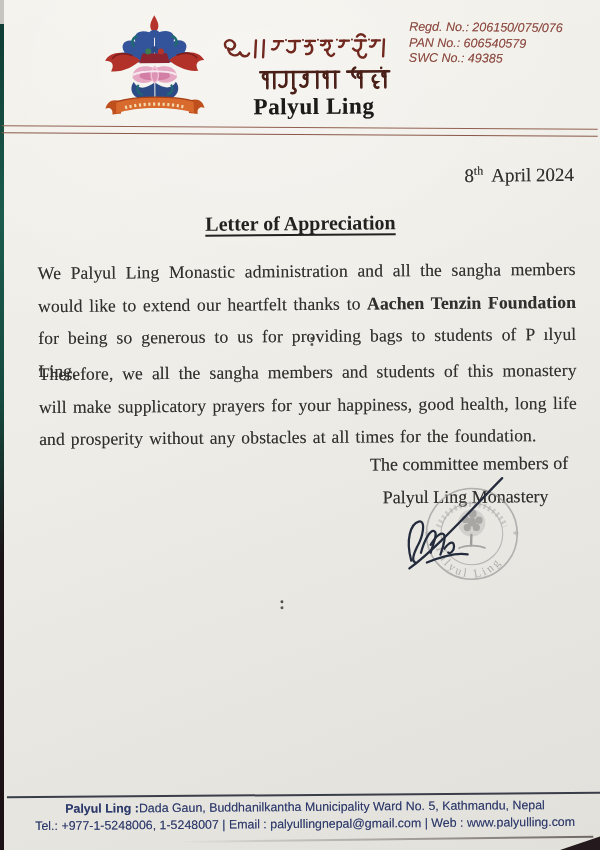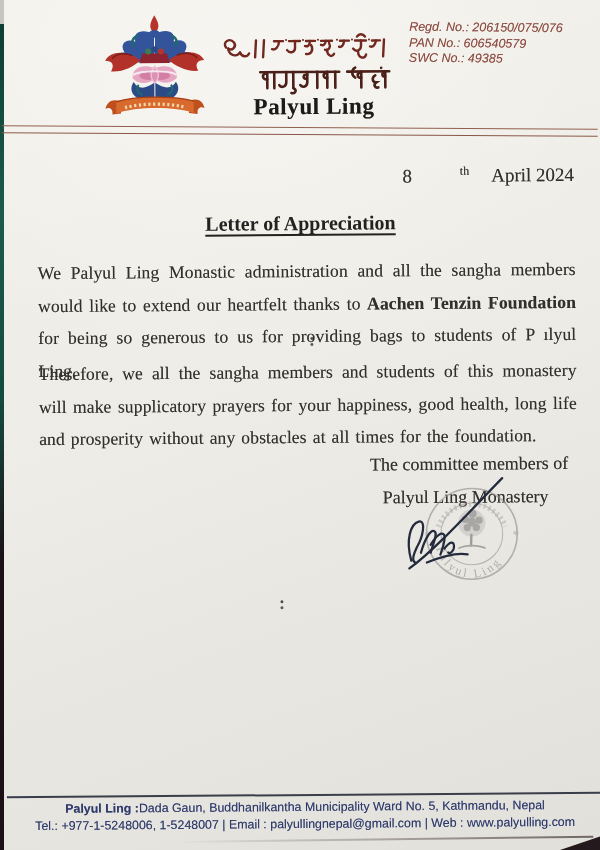--- a/index.html
+++ b/index.html
@@ -38,22 +38,22 @@
   .org-en{left:252px;top:94px;font-size:23px;font-weight:bold;color:#1d1b19;
     letter-spacing:.6px;text-shadow:0 0 .5px rgba(40,40,40,.5);}
   .reg{right:16px;top:22px;width:172px;font-family:"Liberation Sans",sans-serif;
     font-style:italic;font-size:12.5px;line-height:15.5px;color:#8d4b41;
     transform:rotate(1deg);text-shadow:0 0 .4px rgba(141,75,65,.5);}
   .hr2{left:0;right:0;top:127px;height:6px;border-top:1.6px solid #92604f;
     border-bottom:1.6px solid #8a5848;transform:rotate(.8deg);}
   
   .ink{color:#32302e;text-shadow:0 0 .5px rgba(60,58,55,.55);}
   .date{right:24px;top:165px;font-size:19px;}
-  .date sup{font-size:12px;margin-left:48px;}
-  .date .my{margin-left:22px;}
+  .date sup{font-size:12px;}
+  .date .my{margin-left:8px;}
   .title{left:0;right:0;top:212px;text-align:center;font-size:20px;font-weight:bold;
     color:#242220;}
   .title span{text-decoration:underline;text-decoration-thickness:2px;text-underline-offset:4px;}
   .para{left:35px;right:23px;font-size:17.6px;line-height:32.5px;text-align:justify;
     word-spacing:1.5px;letter-spacing:.1px;}
   .p1{top:255px;}
   .p2{top:356px;}
   .closing1{right:32px;top:455px;font-size:18px;}
   .closing2{right:52px;top:488px;font-size:18px;}
   .speck{width:3px;height:3px;background:#4f4d4a;border-radius:1.5px;

